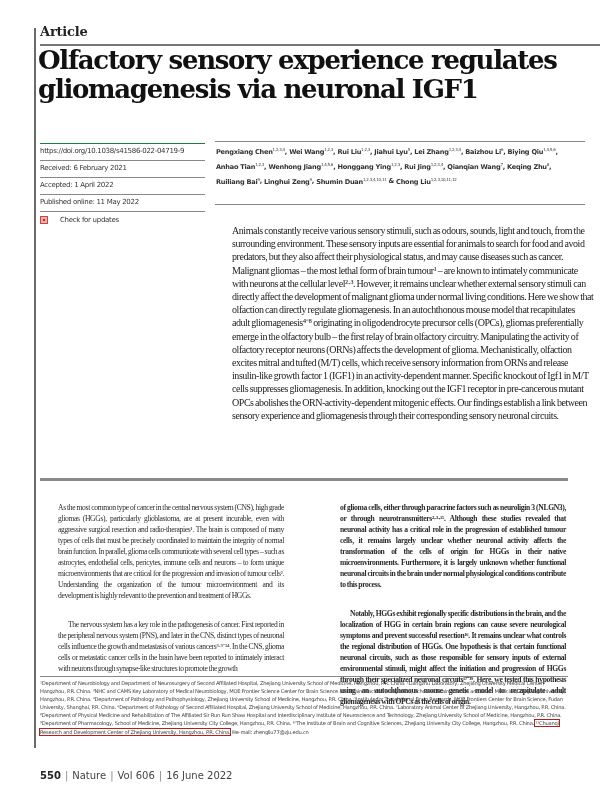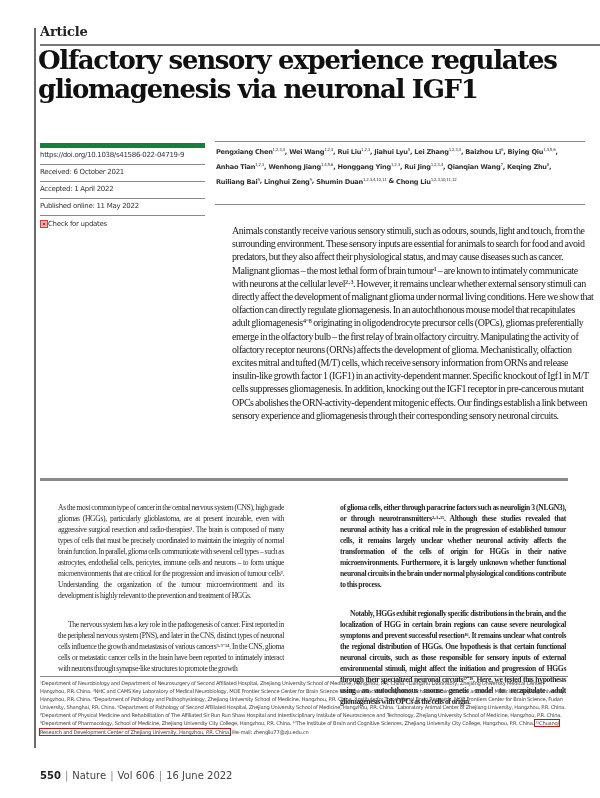--- a/index.html
+++ b/index.html
@@ -6,22 +6,22 @@
   body { width: 600px; height: 798px; position: relative; overflow: hidden; color: #1a1a1a; }
   .page { position: absolute; left: 0; top: 0; width: 600px; height: 798px; }
   .left-rule { position: absolute; left: 34px; top: 28px; width: 2px; height: 720px; background: #6a6a6a; }
 
   .article-label { position: absolute; left: 40px; top: 24px; font-family: "DejaVu Serif", serif; font-weight: bold; font-size: 13px; color: #222; letter-spacing: -0.2px; }
   .top-rule { position: absolute; left: 40px; top: 44px; width: 560px; height: 1.5px; background: #777; }
   .title { position: absolute; left: 38px; top: 46px; width: 540px; font-family: "DejaVu Serif", serif; font-weight: bold; font-size: 26px; line-height: 29px; color: #111; letter-spacing: -1.3px; margin: 0; }
 
   .meta { position: absolute; left: 40px; top: 143px; width: 165px; font-family: "DejaVu Sans", sans-serif; font-size: 7px; color: #333; }
   .meta-row { height: 16px; line-height: 15px; border-bottom: 1px solid #888; white-space: nowrap; letter-spacing: -0.3px; }
-  .meta-row:first-child { border-top: 5px solid #15803d; }
-  .meta-row.last { border-bottom: none; display: flex; align-items: center; gap: 0; }
+  .meta-row:first-child { border-top: 1px solid #15803d; }
+  .meta-row.last { border-bottom: none; display: flex; align-items: center; gap: 12px; }
   .check-icon { display: inline-block; width: 8px; height: 8px; background: #e8b0a8; border: 1px solid #c44; box-sizing: border-box; position: relative; }
   .check-icon::after { content: ""; position: absolute; left: 2px; top: 2px; width: 2px; height: 2px; background: #c22; }
 
   .authors-rule { position: absolute; left: 215px; top: 141px; width: 370px; height: 1px; background: #888; }
   .authors { position: absolute; left: 216px; top: 144px; width: 360px; font-family: "DejaVu Sans", sans-serif; font-weight: bold; font-size: 6.6px; line-height: 11.5px; color: #333; letter-spacing: -0.25px; }
   .authors sup { font-size: 4px; font-weight: normal; }
 
   .abstract-rule { position: absolute; left: 215px; top: 204px; width: 370px; height: 1px; background: #888; }
   .abstract { position: absolute; left: 216px; top: 208px; width: 362px; font-family: "Liberation Serif", serif; font-size: 10px; line-height: 13.2px; color: #222; letter-spacing: -0.45px; word-spacing: -0.5px; margin: 16px; }
 
@@ -45,21 +45,21 @@
 
 <div class="page">
   <div class="left-rule"></div>
 
   <div class="article-label">Article</div>
   <div class="top-rule"></div>
   <h1 class="title">Olfactory sensory experience regulates gliomagenesis via neuronal IGF1</h1>
 
   <div class="meta">
     <div class="meta-row">https://doi.org/10.1038/s41586-022-04719-9</div>
-    <div class="meta-row">Received: 6 October 2021</div>
+    <div class="meta-row">Received: 6 February 2021</div>
     <div class="meta-row">Accepted: 1 April 2022</div>
     <div class="meta-row">Published online: 11 May 2022</div>
     <div class="meta-row last">
       <span class="check-icon"></span>
       <span>Check for updates</span>
     </div>
   </div>
 
   <div class="authors-rule"></div>
   <div class="authors" id="author-list"><span>Pengxiang Chen<sup>1,2,3,4</sup></span>, <span>Wei Wang<sup>1,2,3</sup></span>, <span>Rui Liu<sup>1,2,3</sup></span>, <span>Jiahui Lyu<sup>5</sup></span>, <span>Lei Zhang<sup>1,2,3,4</sup></span>, <span>Baizhou Li<sup>6</sup></span>, <span>Biying Qiu<sup>1,4,5,6</sup></span>, <span>Anhao Tian<sup>1,2,3</sup></span>, <span>Wenhong Jiang<sup>1,4,5,6</sup></span>, <span>Honggang Ying<sup>1,2,3</sup></span>, <span>Rui Jing<sup>1,2,3,4</sup></span>, <span>Qianqian Wang<sup>7</sup></span>, <span>Keqing Zhu<sup>8</sup></span>, <span>Ruiliang Bai<sup>9</sup></span>, <span>Linghui Zeng<sup>9</sup></span>, <span>Shumin Duan<sup>1,2,3,4,10,11</sup></span> &amp; <span>Chong Liu<sup>1,2,3,10,11,12</sup></span></div>

